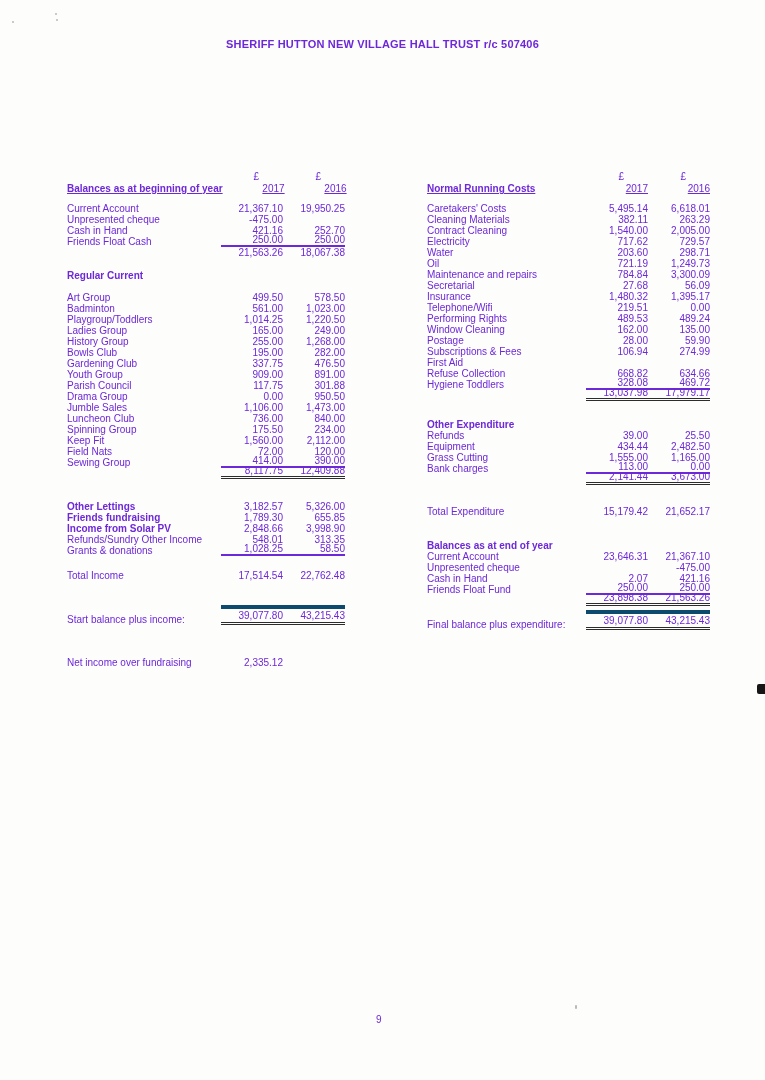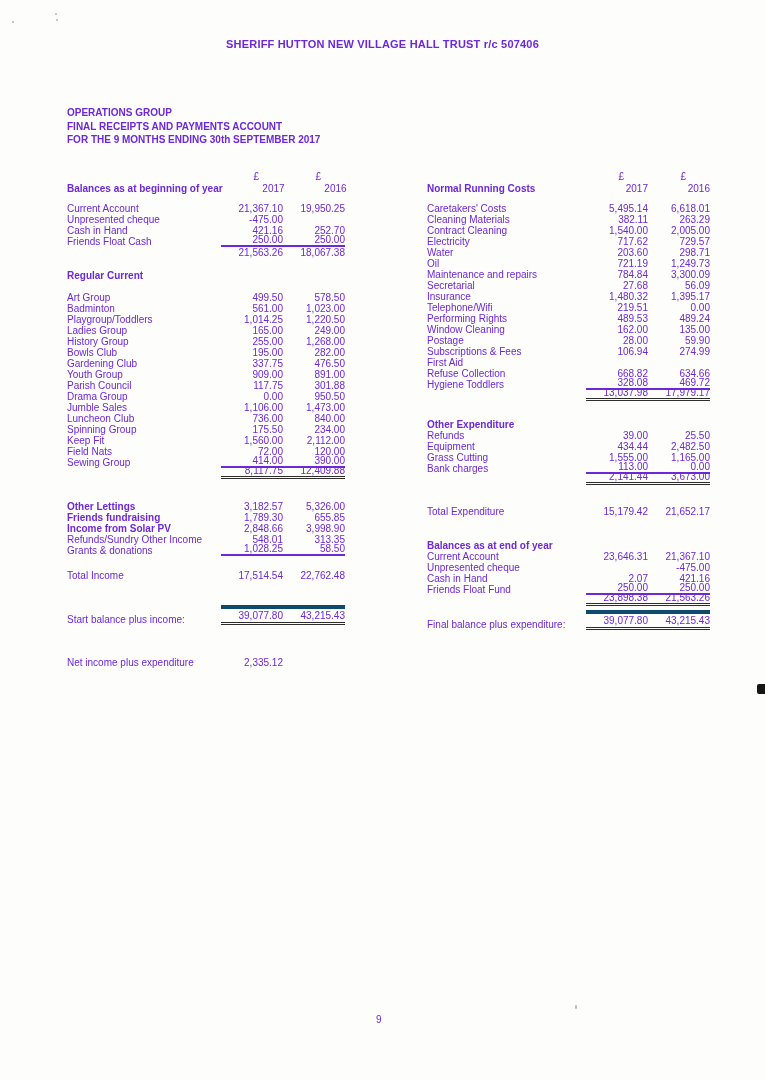--- a/index.html
+++ b/index.html
@@ -22,42 +22,39 @@
   .col{position:absolute;top:170px;}
   .col-left{left:67px;width:278px;}
   .col-right{left:427px;width:283px;}
   .row{display:flex;align-items:flex-end;height:11px;line-height:11px;font-size:10px;}
   .lbl{flex:1;white-space:nowrap;overflow:visible;}
   .amts{display:flex;width:124px;flex:none;}
   .a{width:62px;text-align:right;white-space:nowrap;}
   .b{font-weight:bold;}
   .pound-row{height:12px;}
   .pound{padding-right:24px;box-sizing:border-box;}
-  .head-row{height:12px;}
+  .head-row{height:12px;text-decoration:underline;}
   .rule-u{border-bottom:2px solid #6d28d9;}
   .rule-d{border-bottom:3px double #2c2c2c;align-items:center;}
   .rule-od{border-top:4px solid #0c4a6e;border-bottom:3px double #2c2c2c;padding:1px 0;}
   .gap{width:100%;}
   .page-number{
     position:absolute;top:1014px;left:376px;font-size:10px;
   }
   .artifact{position:absolute;}
   .speck{background:#b9b9b9;border-radius:50%;}
   .edge-mark{right:0;top:684px;width:8px;height:10px;background:#161616;border-radius:2px 0 0 2px;}
 </style>
 </head>
 <body>
 
 <div class="page">
 
   <div class="title">SHERIFF HUTTON NEW VILLAGE HALL TRUST r/c 507406</div>
 
-  <div class="header-block">OPERATIONS GROUP
-FINAL RECEIPTS AND PAYMENTS ACCOUNT
-FOR THE 9 MONTHS ENDING 30th SEPTEMBER 2017</div>
 
   <div class="col col-left">
       <div class="row pound-row">
         <div class="lbl"></div>
         <div class="amts">
           <div class="a pound">£</div>
           <div class="a pound">£</div>
         </div>
       </div>
       <div class="row head-row">
@@ -278,21 +275,21 @@
       <div class="gap" style="height: 33px;"></div>
       <div class="row">
         <div class="lbl">Start balance plus income:</div>
         <div class="amts rule-od">
           <div class="a">39,077.80</div>
           <div class="a">43,215.43</div>
         </div>
       </div>
       <div class="gap" style="height: 32px;"></div>
       <div class="row">
-        <div class="lbl">Net income plus expenditure</div>
+        <div class="lbl">Net income over fundraising</div>
         <div class="amts">
           <div class="a">2,335.12</div>
           <div class="a"></div>
         </div>
       </div>
     </div>
   <div class="col col-right">
       <div class="row pound-row">
         <div class="lbl"></div>
         <div class="amts">

